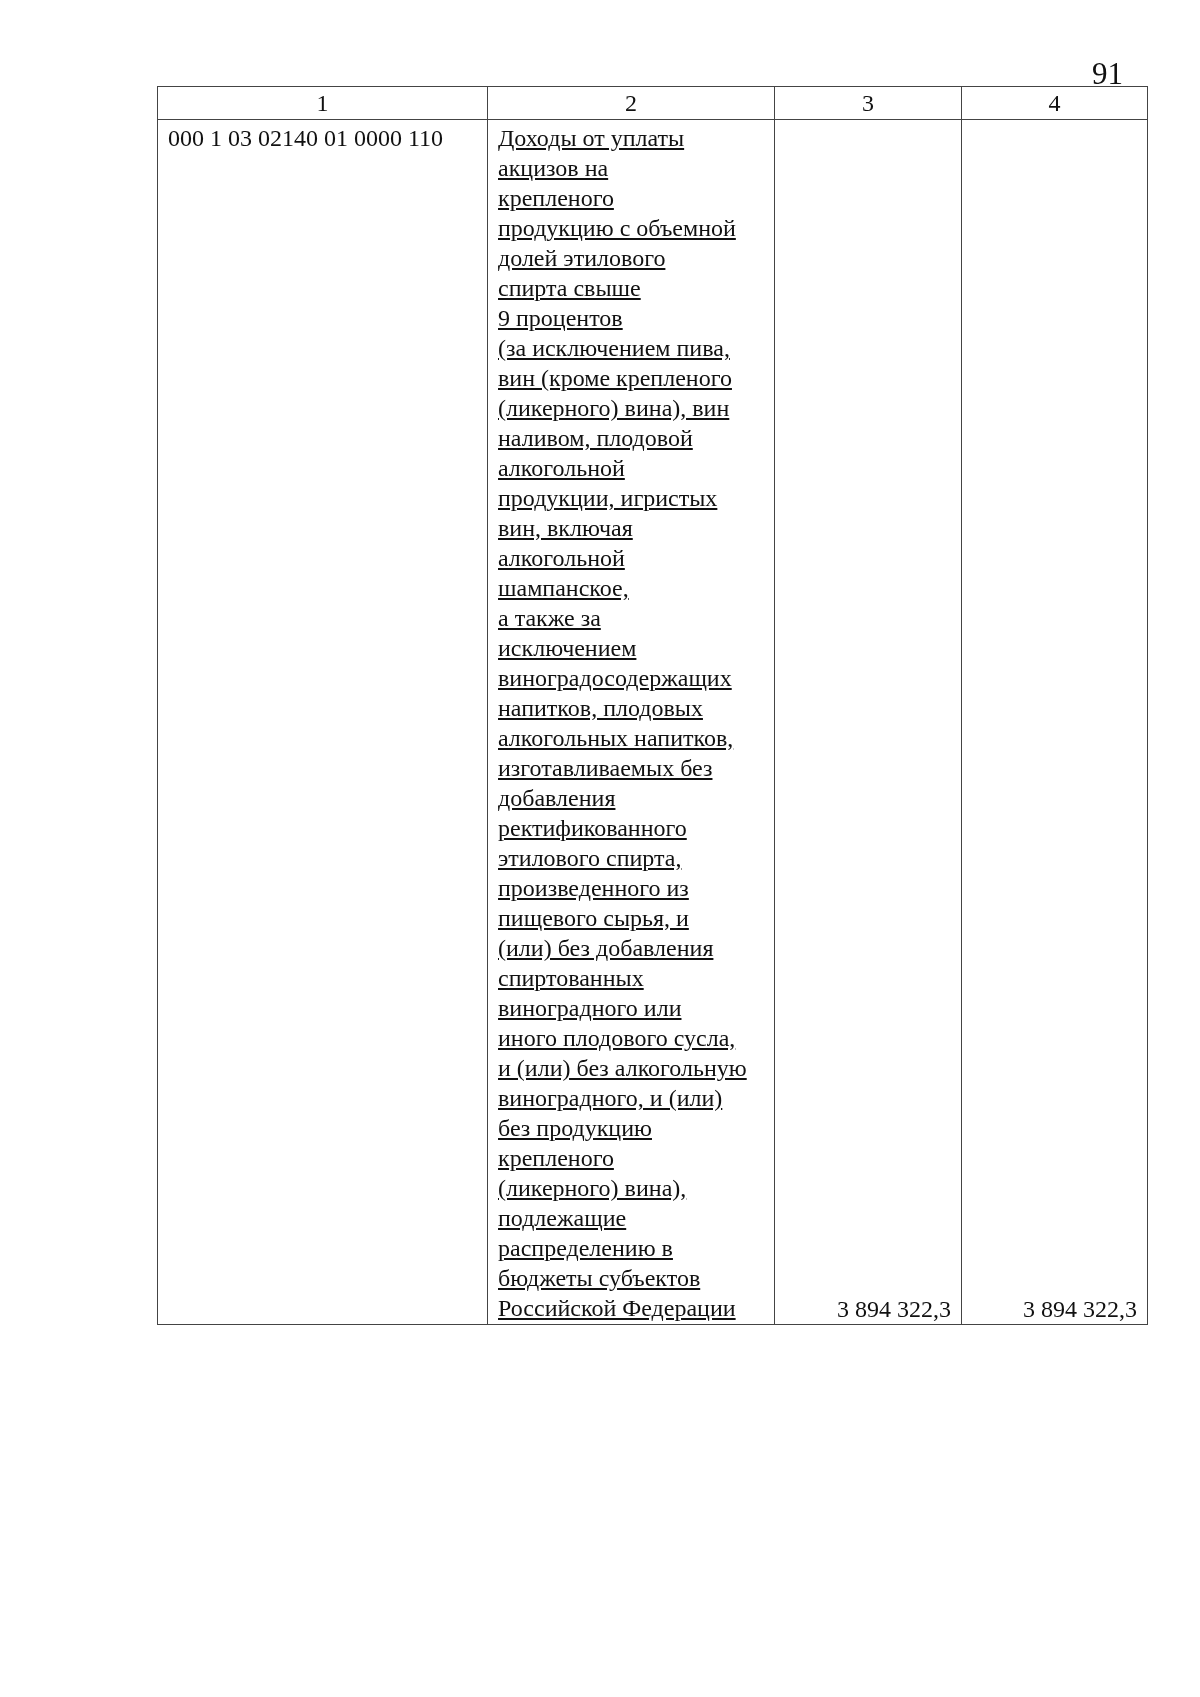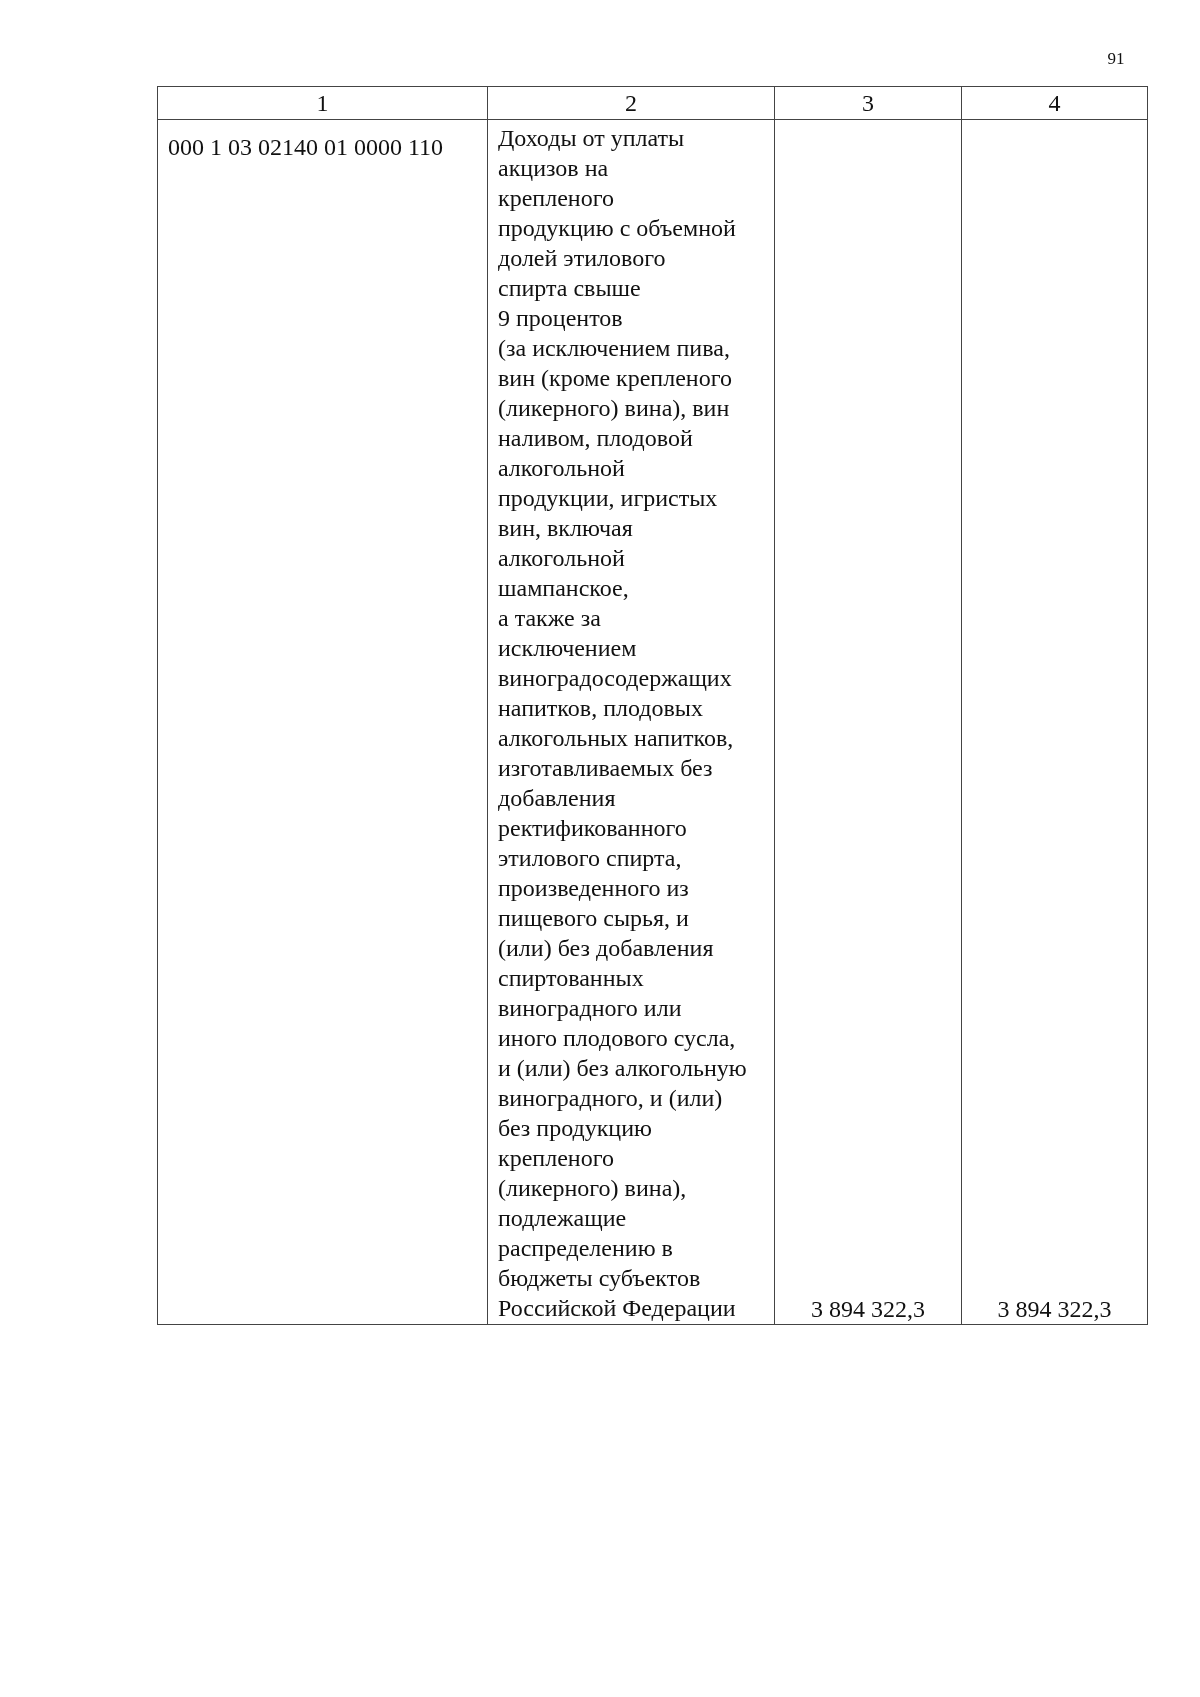--- a/index.html
+++ b/index.html
@@ -1,27 +1,27 @@
 <!DOCTYPE html>
 <html><head>
 <meta charset="utf-8">
 <style>
   html, body { margin: 0; padding: 0; background: #ffffff; }
   body { width: 1200px; height: 1697px; position: relative; font-family: "Liberation Serif", "DejaVu Serif", serif; color: #111; }
-  .page-number { position: absolute; top: 45px; left: 1092px; width: 48px; text-align: center; font-size: 17px; line-height: 28px; }
+  .page-number { position: absolute; top: 60px; left: 1092px; width: 48px; text-align: left; font-size: 31px; line-height: 28px; }
   table.grid { position: absolute; top: 86px; left: 157px; border-collapse: collapse; table-layout: fixed; width: 987px; }
   table.grid td { border: 1px solid #444; padding: 0 10px; font-size: 24px; line-height: 30px; vertical-align: top; }
   table.grid tr.head td { text-align: center; height: 32px; line-height: 32px; }
   td.c1 { width: 309px; }
   td.c2 { width: 266px; }
   td.c3 { width: 166px; }
   td.c4 { width: 165px; }
-  td.num { vertical-align: bottom !important; text-align: center; }
-  .code { white-space: nowrap; padding-top: 3px; display: block; margin-top: 9px; }
-  .desc { display: block; padding-top: 3px; padding-bottom: 1px; }
+  td.num { vertical-align: bottom !important; text-align: right; }
+  .code { white-space: nowrap; padding-top: 3px; display: block; }
+  .desc { display: block; padding-top: 3px; padding-bottom: 1px; text-decoration: underline; }
   .desc span { display: block; white-space: nowrap; }
 </style>
 </head>
 <body>
 
 <div class="page-number">91</div>
 
 <table class="grid">
   <tbody>
       <tr class="head">

